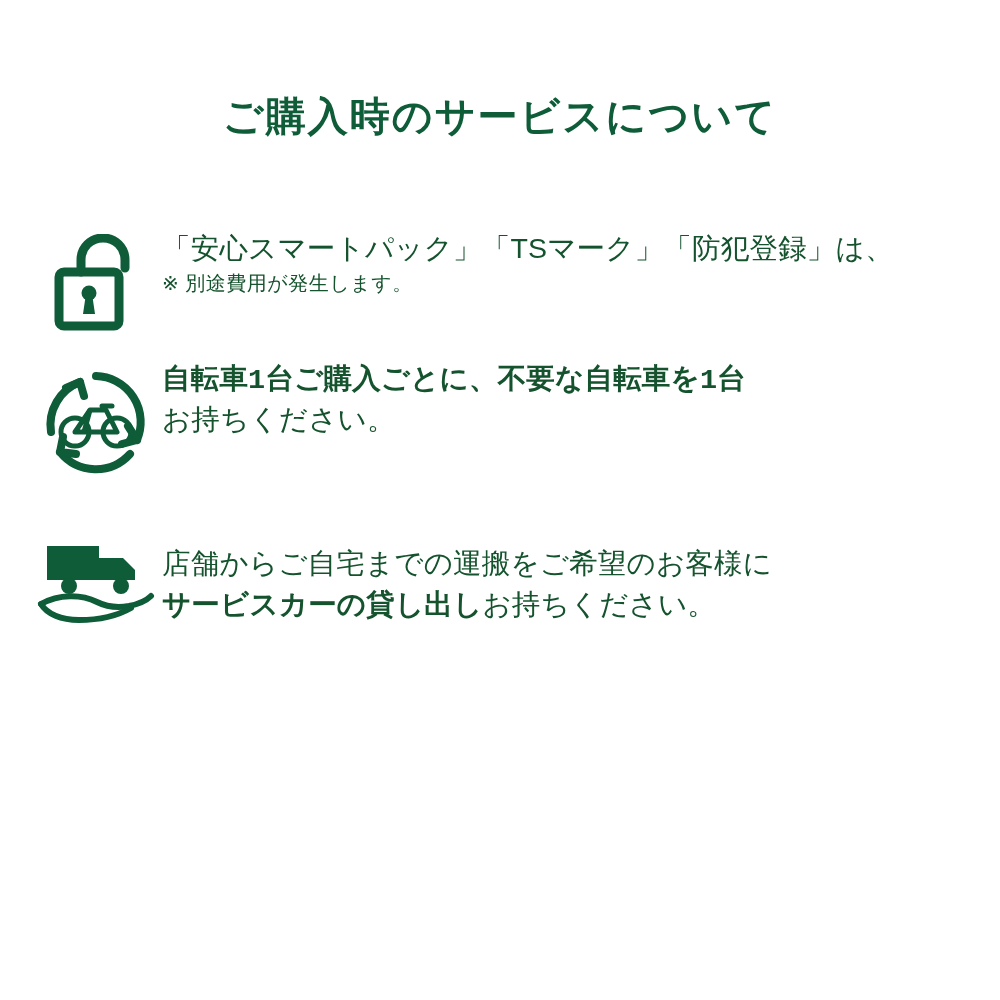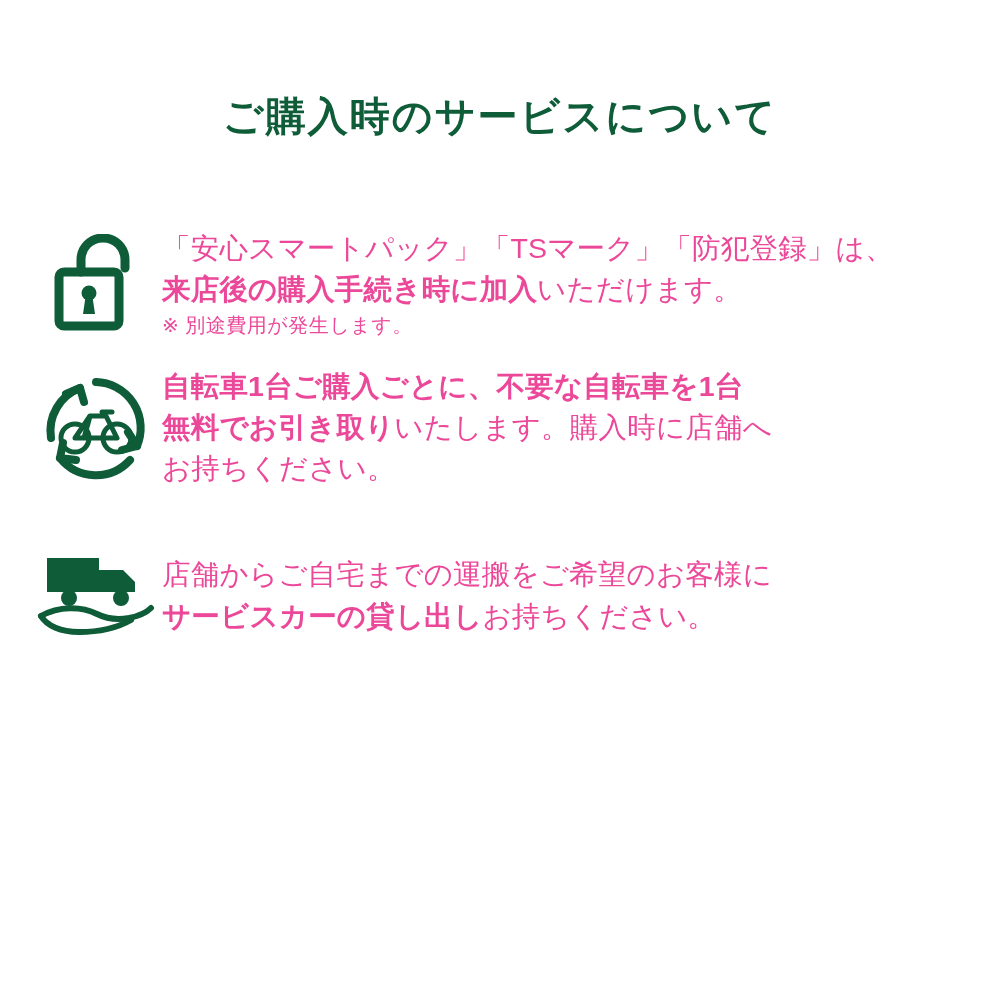--- a/index.html
+++ b/index.html
@@ -51,32 +51,32 @@
     padding-top: 6px;
   }
   .text-cell {
     flex: 1;
     padding-right: 10px;
   }
   .line {
     font-size: 28.5px;
     line-height: 1.45;
     letter-spacing: 0.2px;
-    color: #ec4899;
+    color: #14532d;
     white-space: nowrap;
   }
   .line.small {
     font-size: 20px;
     letter-spacing: 0.5px;
   }
   .b {
     font-weight: bold;
   }
   .row-lock .text-cell { padding-top: 0px; }
-  .row-recycle { margin-top: 4px; }
+  .row-recycle { margin-top: 4px; font-family: Liberation Mono, monospace; }
   .row-truck { margin-top: 54px; align-items: center; }
   .row-truck .text-cell { padding-top: 8px; }
   .icon-svg { display: block; }
 </style>
 </head>
 <body>
 
 <div class="page">
 
   <div class="title">ご購入時のサービスについて</div>
@@ -94,23 +94,20 @@
 
             <circle cx="36" cy="59" r="7.5" fill="#0e5c38"></circle>
             <path d="M32.5 63 L39.5 63 L42 80 L30 80 Z" fill="#0e5c38"></path>
           </svg>
         </span>
       </div>
       <div class="text-cell">
         <div class="line">
           <span>「安心スマートパック」「TSマーク」「防犯登録」は、</span>
         </div>
-        <div class="line">
-          <span class="b">来店後の購入手続き時に加入</span><span>いただけます。</span>
-        </div>
         <div class="line small">
           <span>※ 別途費用が発生します。</span>
         </div>
       </div>
     </div>
 
     <div class="row row-recycle">
       <div class="icon-cell">
         <span>
           <svg class="icon-svg" width="112" height="112" viewBox="0 0 112 112" aria-hidden="true">
@@ -126,23 +123,20 @@
             <circle cx="77" cy="66" r="14" fill="none" stroke="#0e5c38" stroke-width="5"></circle>
             <path d="M35 66 L50 44 L66 44 L77 66 L56 66 Z" fill="none" stroke="#0e5c38" stroke-width="5" stroke-linejoin="round"></path>
             <path d="M50 44 L44 66" fill="none" stroke="#0e5c38" stroke-width="5"></path>
             <path d="M62 40 L72 40" fill="none" stroke="#0e5c38" stroke-width="5" stroke-linecap="round"></path>
           </svg>
         </span>
       </div>
       <div class="text-cell">
         <div class="line">
           <span class="b">自転車1台ご購入ごとに、不要な自転車を1台</span>
-        </div>
-        <div class="line">
-          <span class="b">無料でお引き取り</span><span>いたします。購入時に店舗へ</span>
         </div>
         <div class="line">
           <span>お持ちください。</span>
         </div>
       </div>
     </div>
 
     <div class="row row-truck">
       <div class="icon-cell">
         <span>

